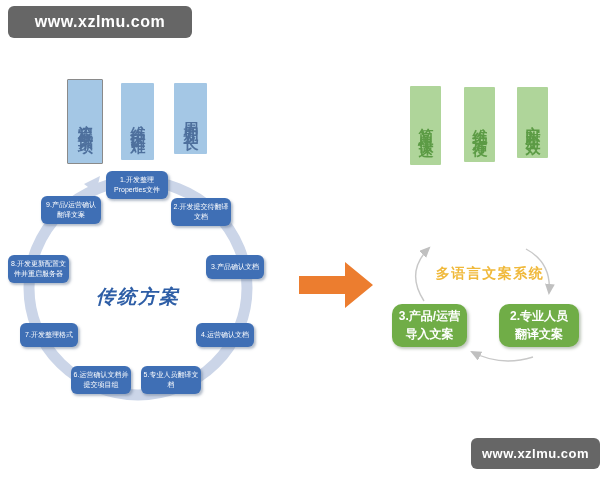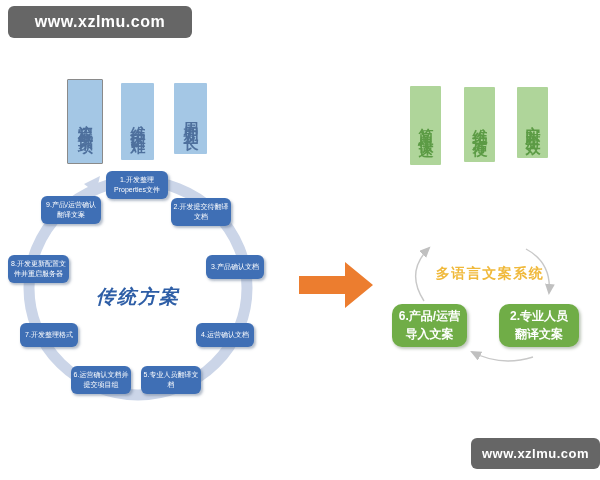--- a/index.html
+++ b/index.html
@@ -100,16 +100,16 @@
   <div class="cstep s8">8.开发更新配置文
 件并重启服务器</div>
   <div class="cstep s9">9.产品/运营确认
 翻译文案</div>
 
   <div class="trad-label">传统方案</div>
   <div class="multi-label">多语言文案系统</div>
 
   <div class="gstep g2">2.专业人员
 翻译文案</div>
-  <div class="gstep g3">6.产品/运营
+  <div class="gstep g3">3.产品/运营
 导入文案</div>
 
 </div>
 
 </body></html>

